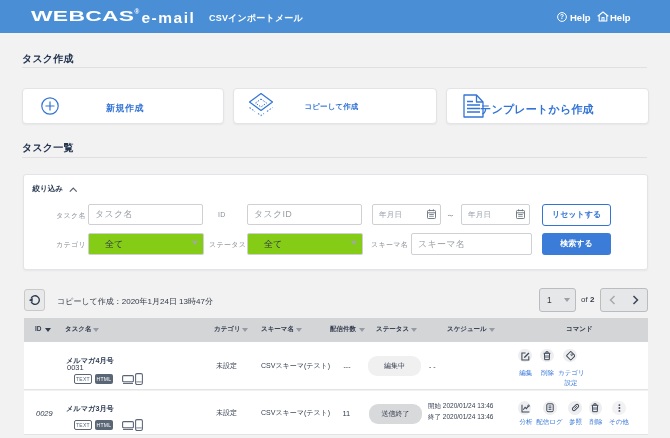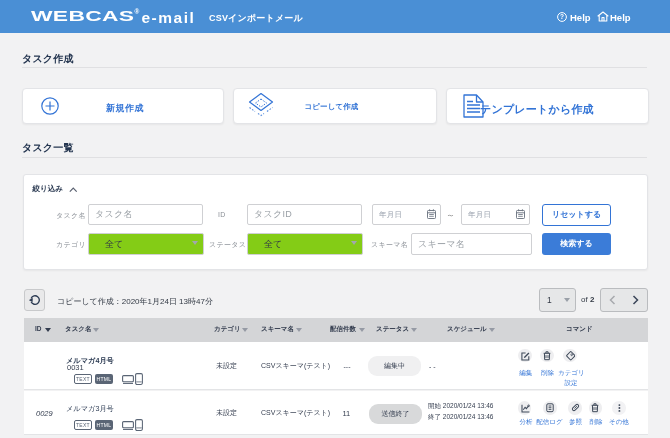--- a/index.html
+++ b/index.html
@@ -138,21 +138,21 @@
 <div class="abs" style="left:489px; top:328px; width:0; height:0; border-left:3.5px solid transparent; border-right:3.5px solid transparent; border-top:4.5px solid #959aa4;"></div>
 <div class="abs th" style="left:566px; top:325px;">コマンド</div>
 
 <div class="abs" style="left:24px; top:342px; width:624px; height:48px; background:#fff; border-bottom:1px solid #e3e4e6;"></div>
 
 <div class="abs" style="left:24px; top:391px; width:624px; height:44px; background:#fff; border-bottom:1px solid #e3e4e6;"></div>
 
 <div class="abs td" style="left:36px; top:363px; font-size:7.5px;margin-left:31px;">0031</div>
 <div class="abs td" style="left:66px; top:356px; font-weight:bold; color:#2b3a52; font-size:7.2px;">メルマガ4月号</div>
 <div class="abs td" style="left:36px; top:409px; font-size:7.5px;font-style:italic;">0029</div>
-<div class="abs td" style="left:66px; top:404px; font-weight:normal; color:#2b3a52; font-size:7.2px;">メルマガ3月号</div>
+<div class="abs td" style="left:66px; top:404px; font-weight:bold; color:#2b3a52; font-size:7.2px;">メルマガ3月号</div>
 
 <div class="abs" style="left:74px; top:374px; width:18px; height:10px; border:1px solid #5a6575; border-radius:2px; background:#fff; font-size:5px; letter-spacing:0.3px; color:#5a6575; text-align:center; line-height:8px;">TEXT</div>
 <div class="abs" style="left:95px; top:374px; width:18px; height:10px; border-radius:2px; background:#5a6575; font-size:5px; letter-spacing:0.3px; color:#fff; text-align:center; line-height:10px;">HTML</div>
 <svg class="abs" style="left:122px; top:375px;" width="12" height="9" viewBox="0 0 12 9">
     <rect x="0.6" y="0.6" width="10.8" height="6.2" rx="1" fill="none" stroke="#5a6575" stroke-width="1.1"></rect>
     <path d="M1 8.4 H11" stroke="#5a6575" stroke-width="1.1"></path>
   </svg>
 <svg class="abs" style="left:135px; top:373px;" width="8" height="12" viewBox="0 0 8 12">
     <rect x="0.6" y="0.6" width="6.8" height="10.8" rx="1.3" fill="none" stroke="#5a6575" stroke-width="1.05"></rect>
     <path d="M1.2 8.9 H6.8" stroke="#5a6575" stroke-width="0.8"></path>

